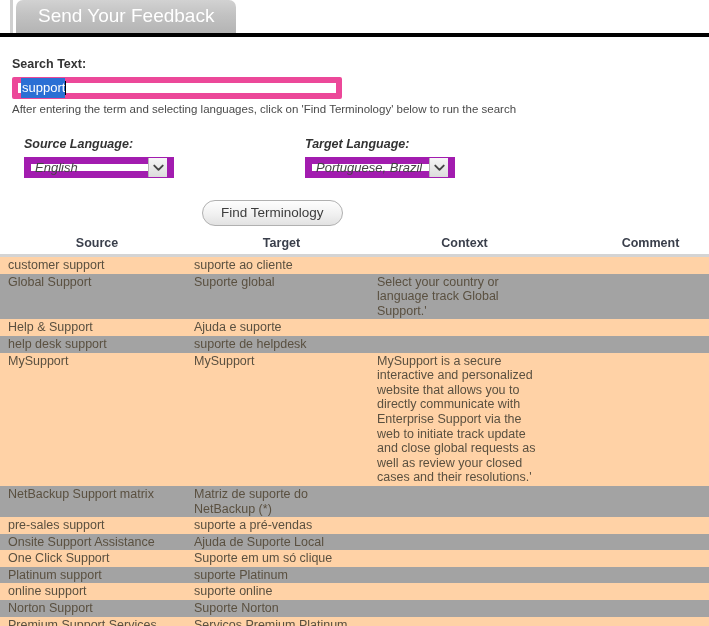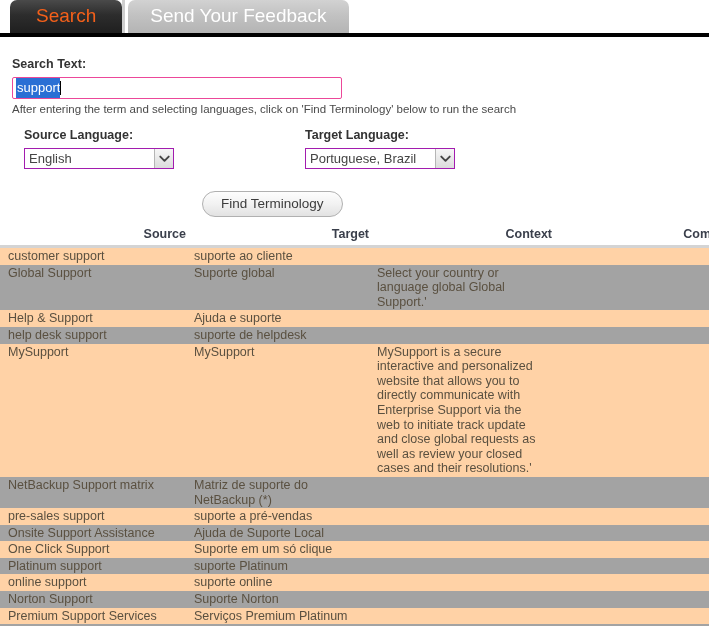--- a/index.html
+++ b/index.html
@@ -76,21 +76,21 @@
     margin: 0;
   }
   .search-label {
     padding-top: 21px;
     padding-bottom: 6px;
   }
   .search-input {
     width: 330px;
     height: 22px;
     box-sizing: border-box;
-    border: 1px solid #ec4899;
+    border: 6px solid #ec4899;
     border-radius: 2px;
     background: #ffffff;
     font-family: "Liberation Sans", sans-serif;
     font-size: 13px;
     padding: 0 3px;
     line-height: 18px;
     color: #000000;
     display: flex;
     align-items: center;
   }
@@ -109,39 +109,40 @@
   .hint {
     font-size: 11.5px;
     color: #4a4a4a;
     padding-top: 4px;
   }
 
   
   .lang-row {
     position: relative;
     height: 56px;
-    margin-top: 13px;
+    margin-top: 22px;
+    font-style: italic;
   }
   .lang-block {
     position: absolute;
     top: 0;
   }
   .lang-src { left: 12px; }
   .lang-tgt { left: 293px; }
   .lang-label {
     font-size: 12.5px;
     font-weight: bold;
     color: #333333;
     margin-bottom: 6px;
   }
   .select {
     width: 150px;
     height: 21px;
     box-sizing: border-box;
-    border: 1px solid #a21caf;
+    border: 7px solid #a21caf;
     background: #ffffff;
     display: flex;
     align-items: center;
     justify-content: space-between;
     font-size: 13px;
     color: #444444;
     cursor: pointer;
   }
   .select .val {
     padding-left: 4px;
@@ -184,21 +185,21 @@
     margin-top: 10px;
     width: 709px;
   }
   .res-table {
     width: 709px;
     border-collapse: collapse;
     table-layout: fixed;
     font-size: 12.5px;
   }
   .res-table th {
-    text-align: right;
+    text-align: center;
     font-size: 12.5px;
     font-weight: bold;
     color: #3a3f4b;
     padding: 0 0 4px 8px;
     border-bottom: 3px solid #d4d4d4;
     background: #ffffff;
     vertical-align: bottom;
   }
   .res-table td {
     padding: 1px 6px 1px 8px;
@@ -211,23 +212,20 @@
   .c-source  { width: 178px; }
   .c-target  { width: 175px; }
   .c-context { width: 175px; margin-top: 20px; }
   .c-comment { width: 181px; }
 </style>
 </head>
 <body>
 
 <div class="tabbar">
   <div class="tabs">
-    <div class="tab tab-active">
-      <span>Search</span>
-    </div>
     <div class="tab-sep"></div>
     <div class="tab tab-inactive">
       <span>Send Your Feedback</span>
     </div>
   </div>
   <div class="blackbar"></div>
 </div>
 
 <div class="form-area">
 
@@ -287,21 +285,21 @@
     <tbody id="results-body">
         <tr class="row-a">
           <td class="c-source">customer support</td>
           <td class="c-target">suporte ao cliente</td>
           <td class="c-context"></td>
           <td class="c-comment"></td>
         </tr>
         <tr class="row-b">
           <td class="c-source">Global Support</td>
           <td class="c-target">Suporte global</td>
-          <td class="c-context">Select your country or language global Global Support.'</td>
+          <td class="c-context">Select your country or language track Global Support.'</td>
           <td class="c-comment"></td>
         </tr>
         <tr class="row-a">
           <td class="c-source">Help &amp; Support</td>
           <td class="c-target">Ajuda e suporte</td>
           <td class="c-context"></td>
           <td class="c-comment"></td>
         </tr>
         <tr class="row-b">
           <td class="c-source">help desk support</td>

